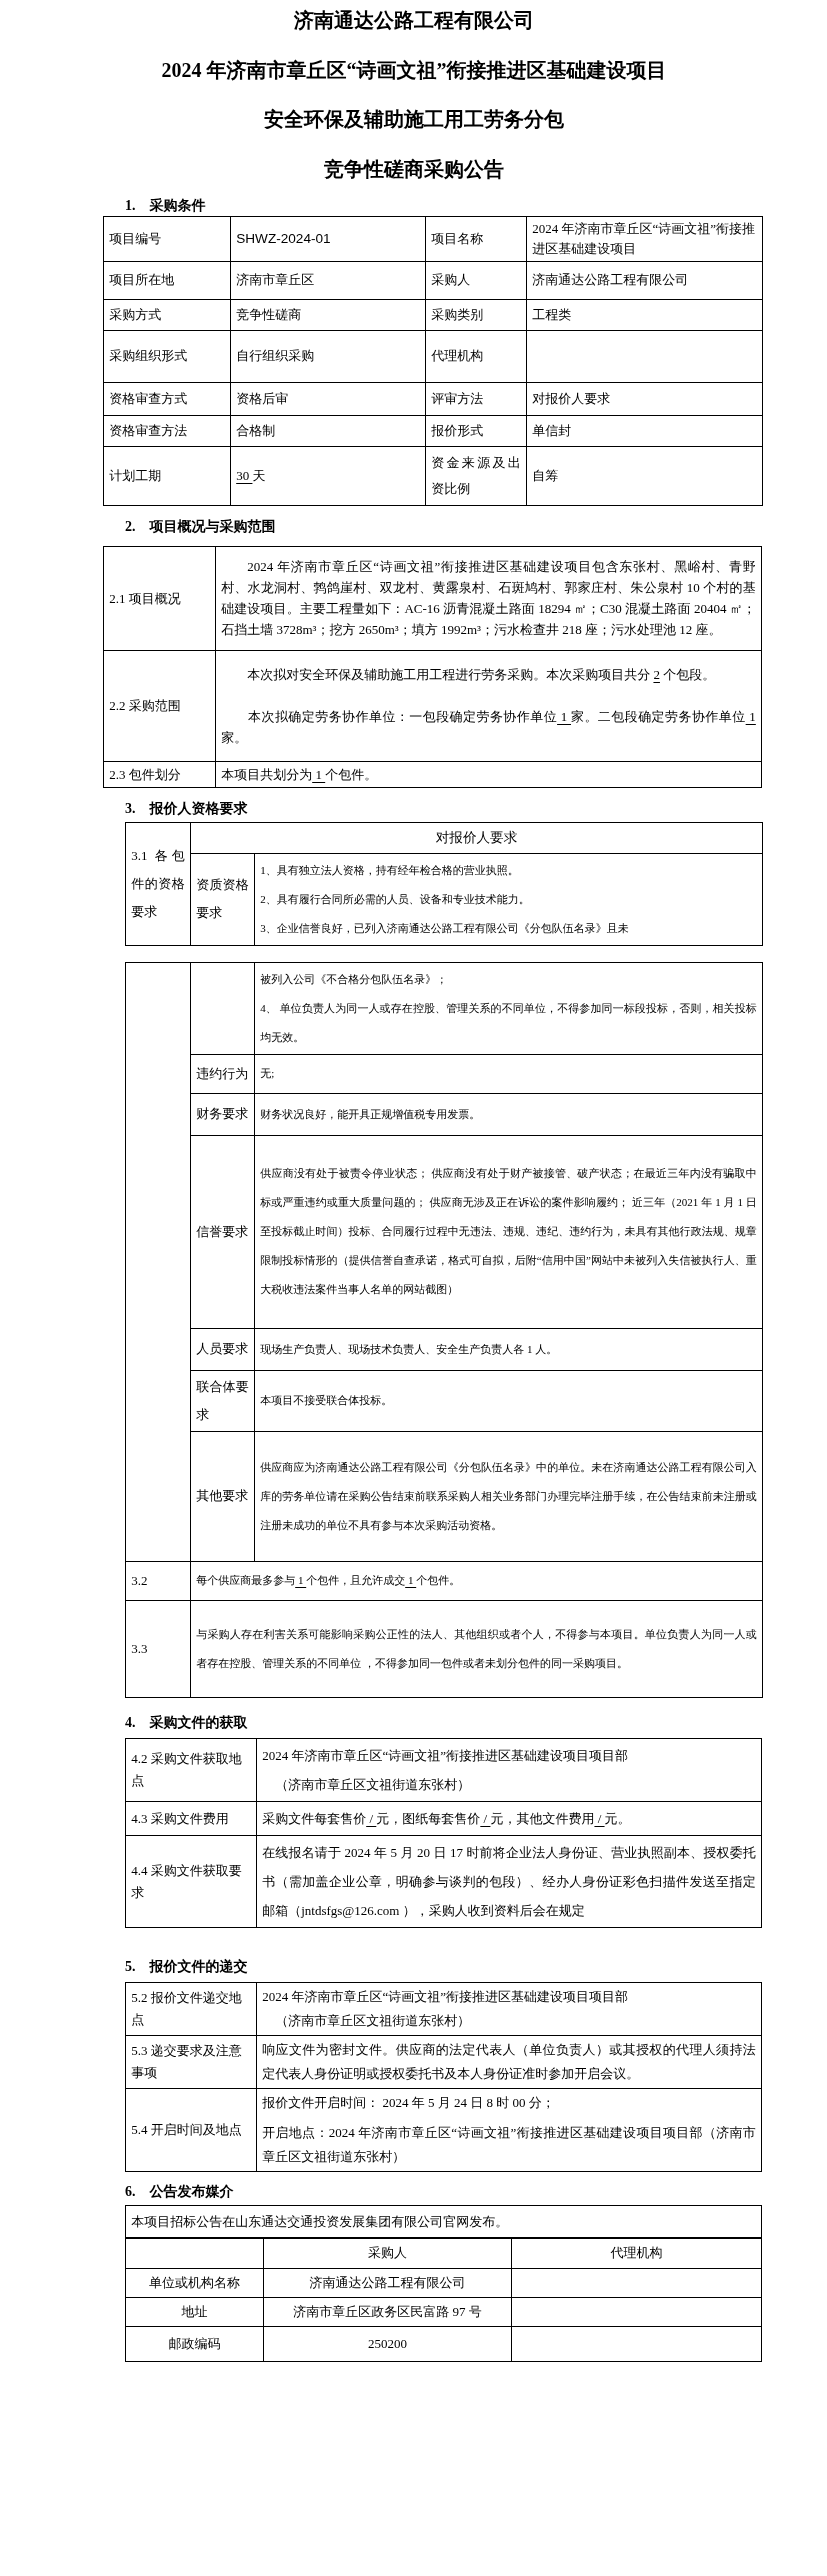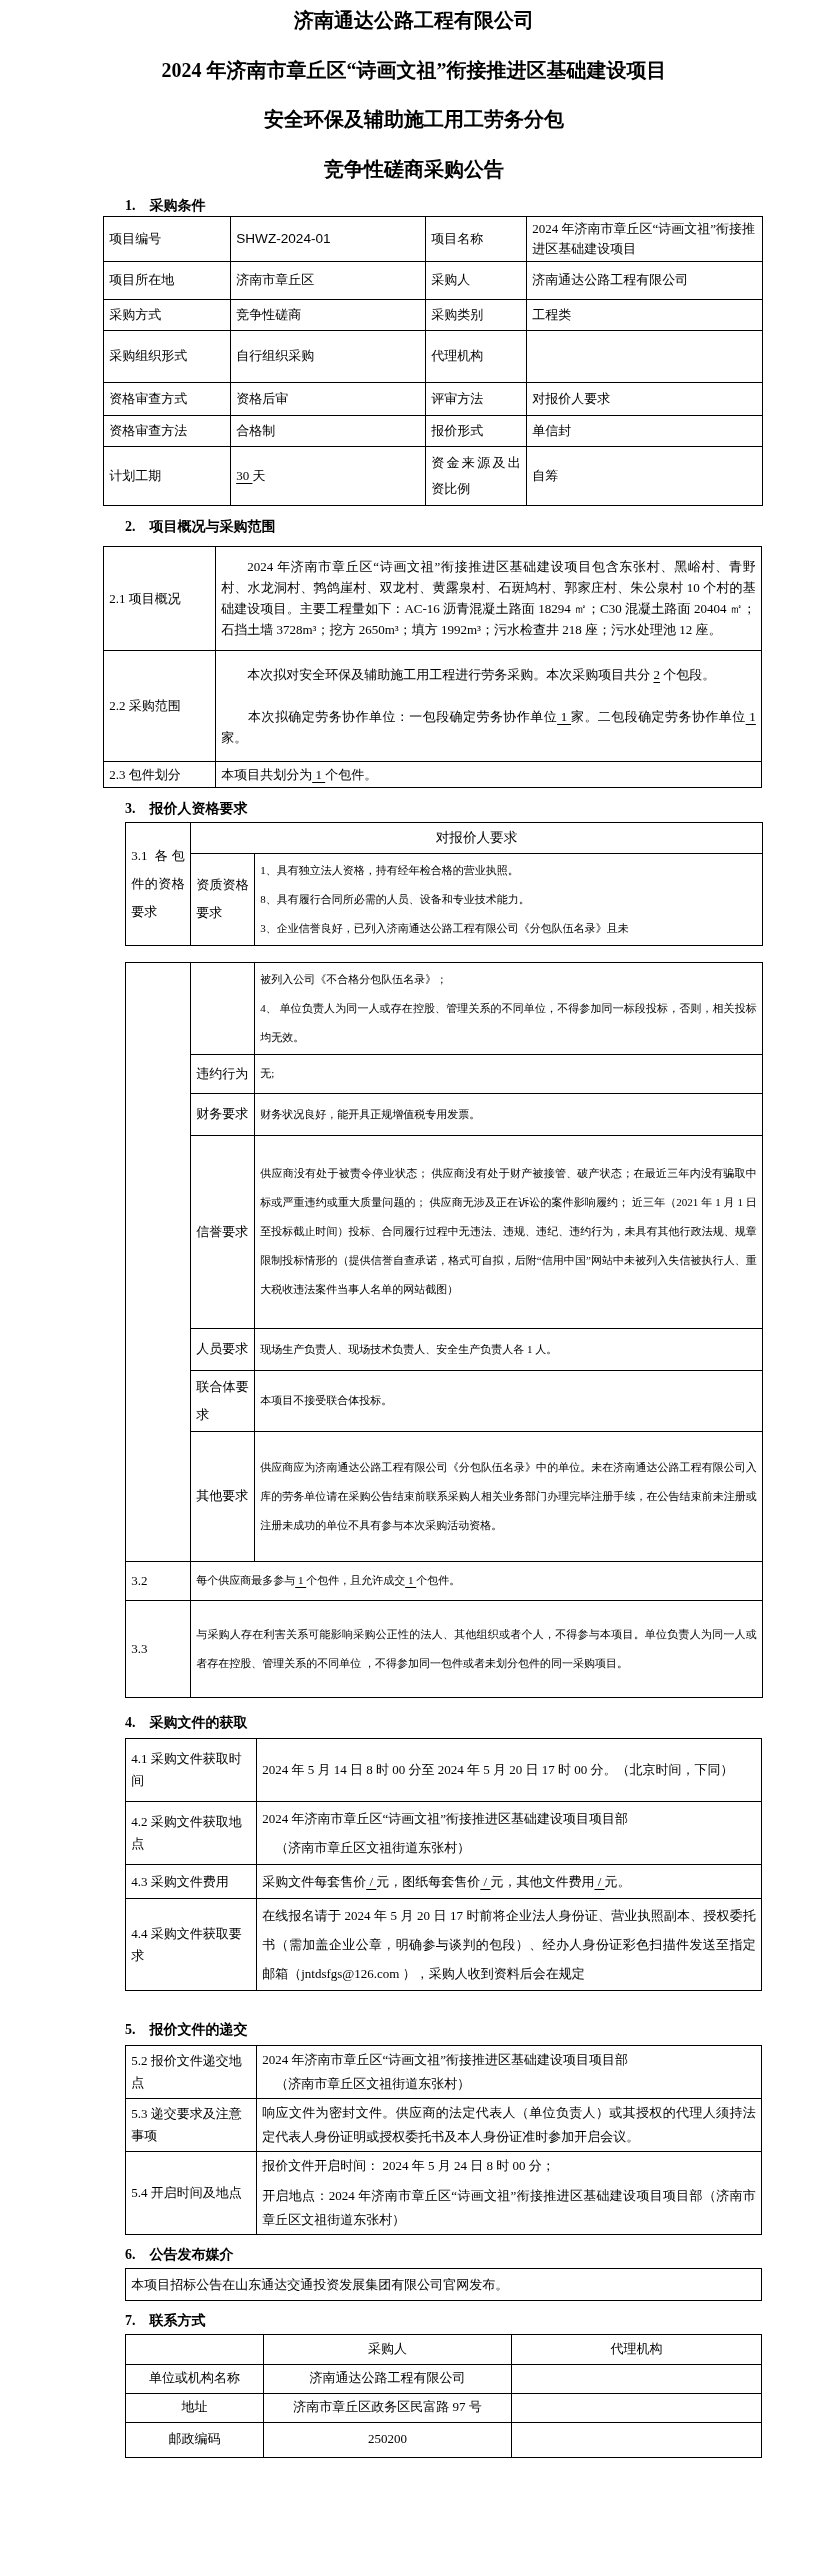--- a/index.html
+++ b/index.html
@@ -177,21 +177,21 @@
       </colgroup>
     <tbody>
         <tr style="height:31px">
       <td rowspan="2" class="sidecell">3.1 各包件的资格要求</td>
       <td colspan="2" class="hdr">对报价人要求</td>
     </tr>
     <tr style="height:89px">
       <td class="sidecell">资质资格要求</td>
       <td class="content">
             <div class="para"><span>1、具有独立法人资格，持有经年检合格的营业执照。</span></div>
-            <div class="para"><span>8、具有履行合同所必需的人员、设备和专业技术能力。</span></div>
+            <div class="para"><span>2、具有履行合同所必需的人员、设备和专业技术能力。</span></div>
             <div class="para"><span>3、企业信誉良好，已列入济南通达公路工程有限公司《分包队伍名录》且未</span></div>
           </td>
     </tr>
   </tbody>
     </table>
   <div class="gap30"></div>
   <table class="t t3 m240">
     <colgroup>
         <col style="width:65px">
         <col style="width:64px">
@@ -243,24 +243,20 @@
   </tbody>
     </table>
 
   <div class="h h4">4.　采购文件的获取</div>
   <table class="t t45 m240">
     <colgroup>
         <col style="width:131px">
         <col style="width:505px">
       </colgroup>
     <tbody>
-        <tr style="height:63px">
-      <td>4.1 采购文件获取时间</td>
-      <td class="content">2024 年 5 月 14 日 8 时 00 分至 2024 年 5 月 20 日 17 时 00 分。（北京时间，下同）</td>
-    </tr>
     <tr style="height:63px">
       <td>4.2 采购文件获取地点</td>
       <td class="content addr">
             <div class="para"><span>2024 年济南市章丘区“诗画文祖”衔接推进区基础建设项目项目部</span></div>
             <div class="para"><span>（济南市章丘区文祖街道东张村）</span></div>
           </td>
     </tr>
     <tr style="height:32px">
       <td>4.3 采购文件费用</td>
       <td class="content">
@@ -308,21 +304,20 @@
     <colgroup>
         <col style="width:636px">
       </colgroup>
     <tbody>
         <tr style="height:32px">
       <td>本项目招标公告在山东通达交通投资发展集团有限公司官网发布。</td>
     </tr>
   </tbody>
     </table>
 
-  <div class="h h7">7.　联系方式</div>
   <table class="t t7 m240">
     <colgroup>
         <col style="width:138px">
         <col style="width:248px">
         <col style="width:250px">
       </colgroup>
     <tbody>
         <tr style="height:30px">
       <td></td>
       <td>采购人</td>

